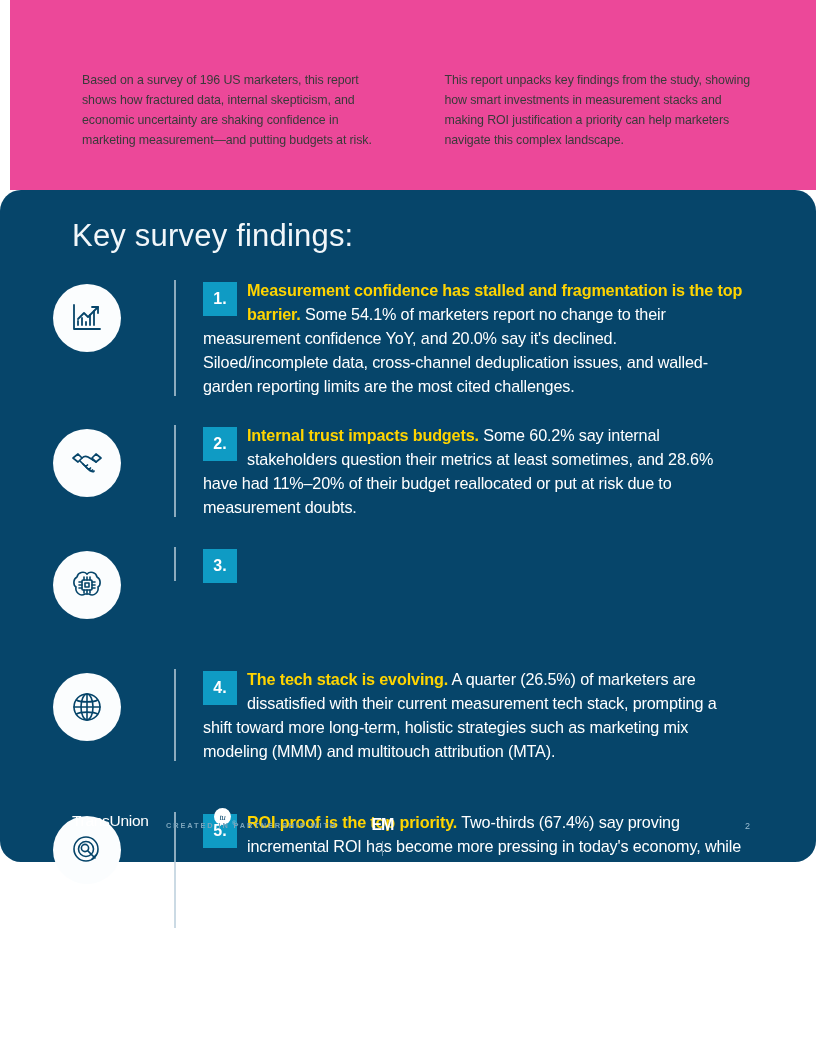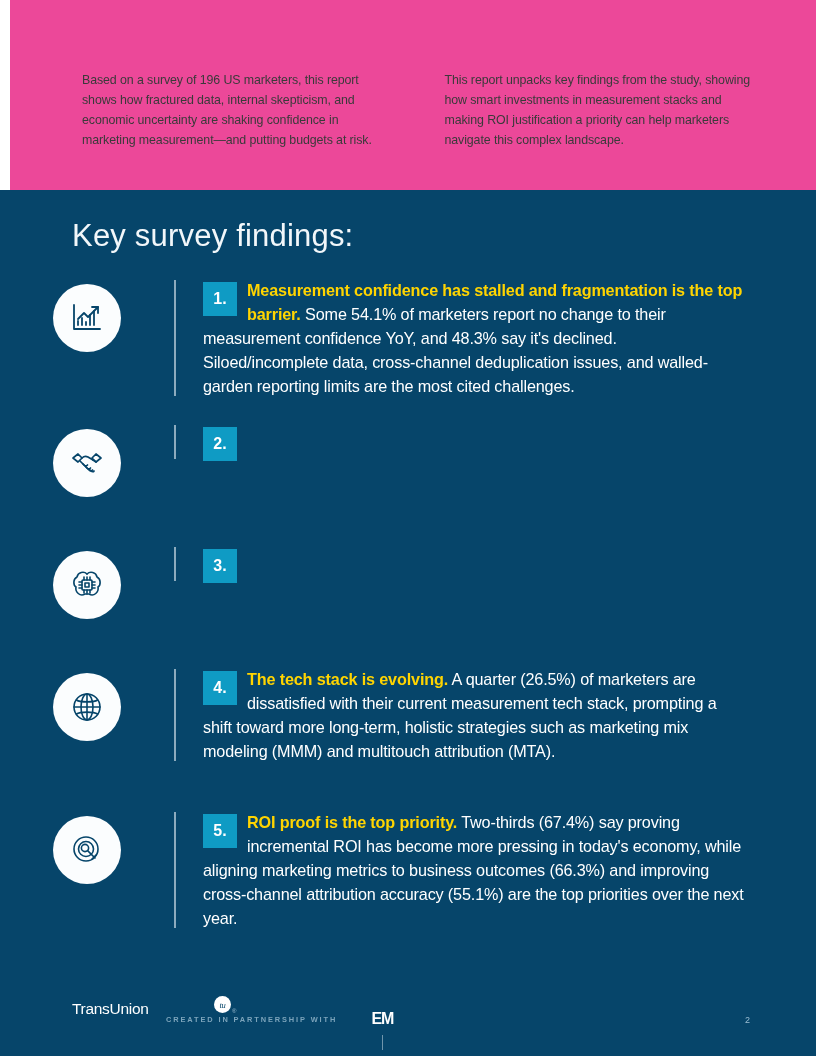--- a/index.html
+++ b/index.html
@@ -40,22 +40,23 @@
     font-family: "Liberation Sans", sans-serif;
     letter-spacing: -0.1px;
   }
   .intro-col.right { width: 310px; }
 
   
   .navy-panel {
     position: absolute;
     left: 0; top: 190px;
     width: 816px;
-    height: 866px;
+    height: 672px;
     background: #06456a;
+    border-radius: 21px;
   }
 
   .page-title {
     position: absolute;
     left: 72px;
     top: 28px;
     font-size: 31px;
     line-height: 36px;
     color: #f2f7fa;
     font-weight: 400;
@@ -151,21 +152,21 @@
   .footer {
     position: absolute;
     left: 0;
     bottom: 14px;
     width: 816px;
     height: 44px;
   }
   .tu-logo {
     position: absolute;
     left: 72px;
-    top: 2px;
+    top: 8px;
     color: #ffffff;
     font-size: 15.5px;
     letter-spacing: -0.3px;
     font-family: "Liberation Sans", sans-serif;
     text-align: right;
   }
   .tu-mark {
     position: absolute;
     left: 142px;
     top: -4px;
@@ -263,21 +264,21 @@
             <path d="M23 27 L23 17"></path>
             <path d="M27 27 L27 13"></path>
             <path d="M11 21 L17 15 L21 19 L31 9"></path>
             <path d="M25 9 L31 9 L31 15"></path>
           </svg>
         </div>
       </div>
       <div class="text-col">
         <div class="rule"></div>
         <div class="badge">1.</div>
-        <div class="finding-body"><span class="lead">Measurement confidence has stalled and fragmentation is the top barrier.</span><span> Some 54.1% of marketers report no change to their measurement confidence YoY, and 48.3% say it's declined. Siloed/incomplete data, cross-channel deduplication issues, and walled-garden reporting limits are the most cited challenges.</span></div>
+        <div class="finding-body"><span class="lead">Measurement confidence has stalled and fragmentation is the top barrier.</span><span> Some 54.1% of marketers report no change to their measurement confidence YoY, and 20.0% say it's declined. Siloed/incomplete data, cross-channel deduplication issues, and walled-garden reporting limits are the most cited challenges.</span></div>
       </div>
     </div>
 
     <div class="finding f2">
       <div class="icon-col">
         <div class="icon-circle">
           <svg width="40" height="40" viewBox="0 0 40 40" fill="none" stroke="#06456a" stroke-width="1.7" stroke-linecap="round" stroke-linejoin="round">
             <path d="M6 15 L11 11 L15 15 L11 19 Z"></path>
             <path d="M34 15 L29 11 L25 15 L29 19 Z"></path>
             <path d="M15 15 C17 13 19 13 21 14 L26 17"></path>
@@ -285,20 +286,21 @@
             <path d="M16 21 L20 25 C21 26 22.5 26 23.5 25"></path>
             <path d="M19 24 L22 27 C23 28 24.5 28 25.5 27"></path>
             <path d="M22 26 L24 28 C25 29 26.5 29 27 28"></path>
             <path d="M26 17 L29 19"></path>
           </svg>
         </div>
       </div>
       <div class="text-col">
         <div class="rule"></div>
         <div class="badge">2.</div>
+        <div class="finding-body"><span class="lead">Internal trust impacts budgets.</span><span> Some 60.2% say internal stakeholders question their metrics at least sometimes, and 28.6% have had 11%–20% of their budget reallocated or put at risk due to measurement doubts.</span></div>
       </div>
     </div>
 
     <div class="finding f3">
       <div class="icon-col">
         <div class="icon-circle">
           <svg width="40" height="40" viewBox="0 0 40 40" fill="none" stroke="#06456a" stroke-width="1.6" stroke-linecap="round" stroke-linejoin="round">
             <path d="M20 9 C17 6 11 7 10 12 C6 14 6 20 9 22 C8 27 13 32 18 29 L20 29"></path>
             <path d="M20 9 C23 6 29 7 30 12 C34 14 34 20 31 22 C32 27 27 32 22 29 L20 29"></path>
             <rect x="15" y="15" width="10" height="10" rx="1"></rect>

